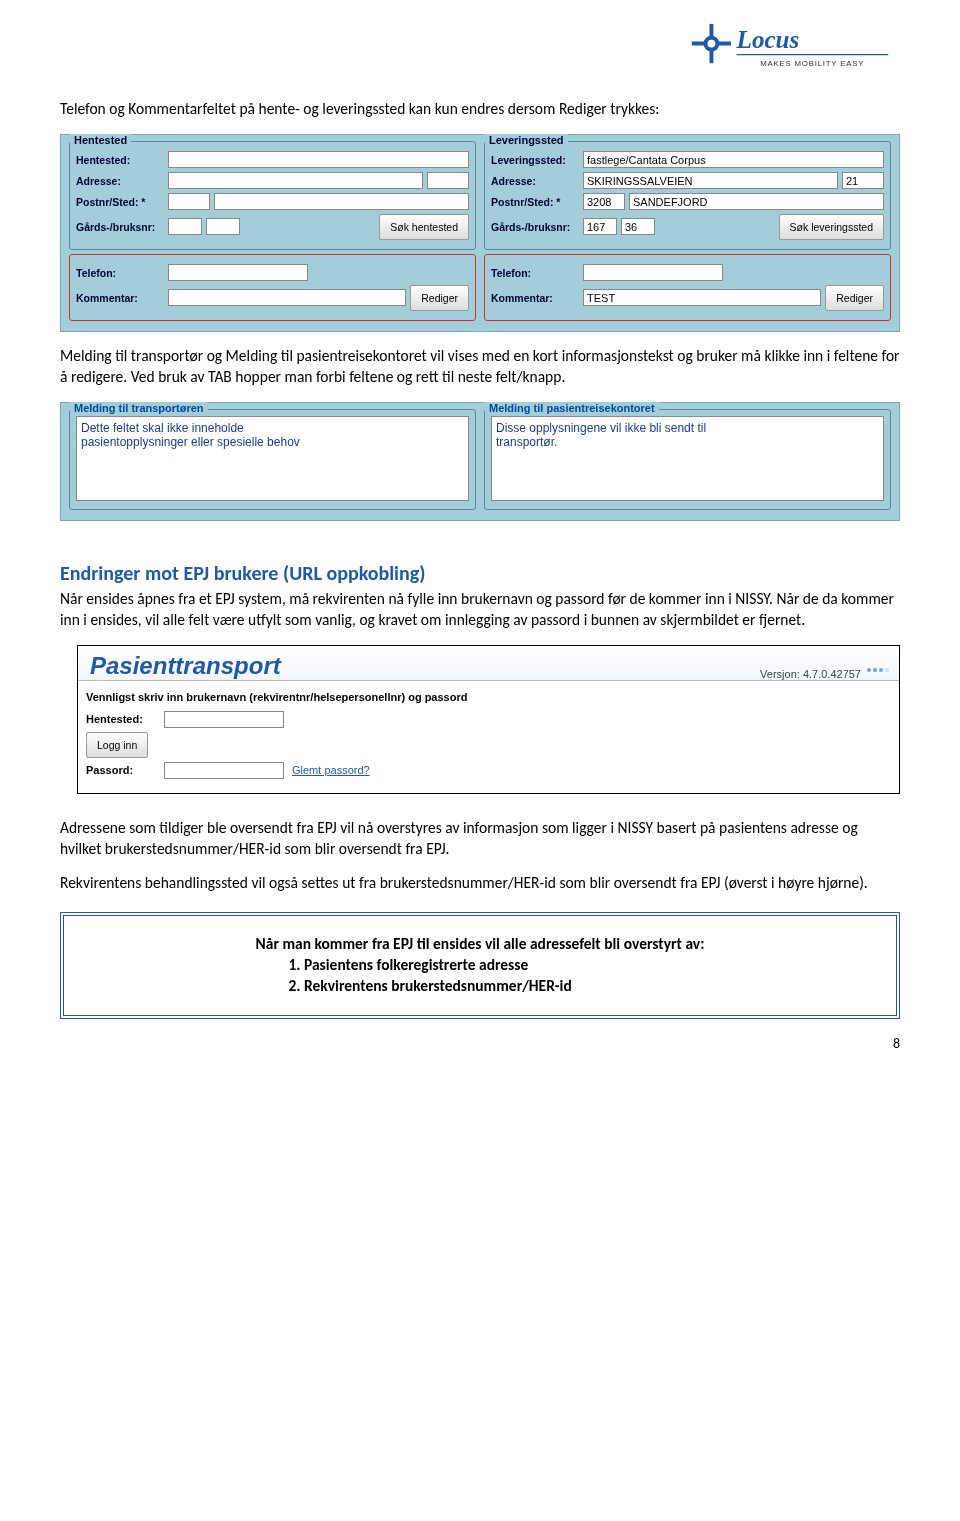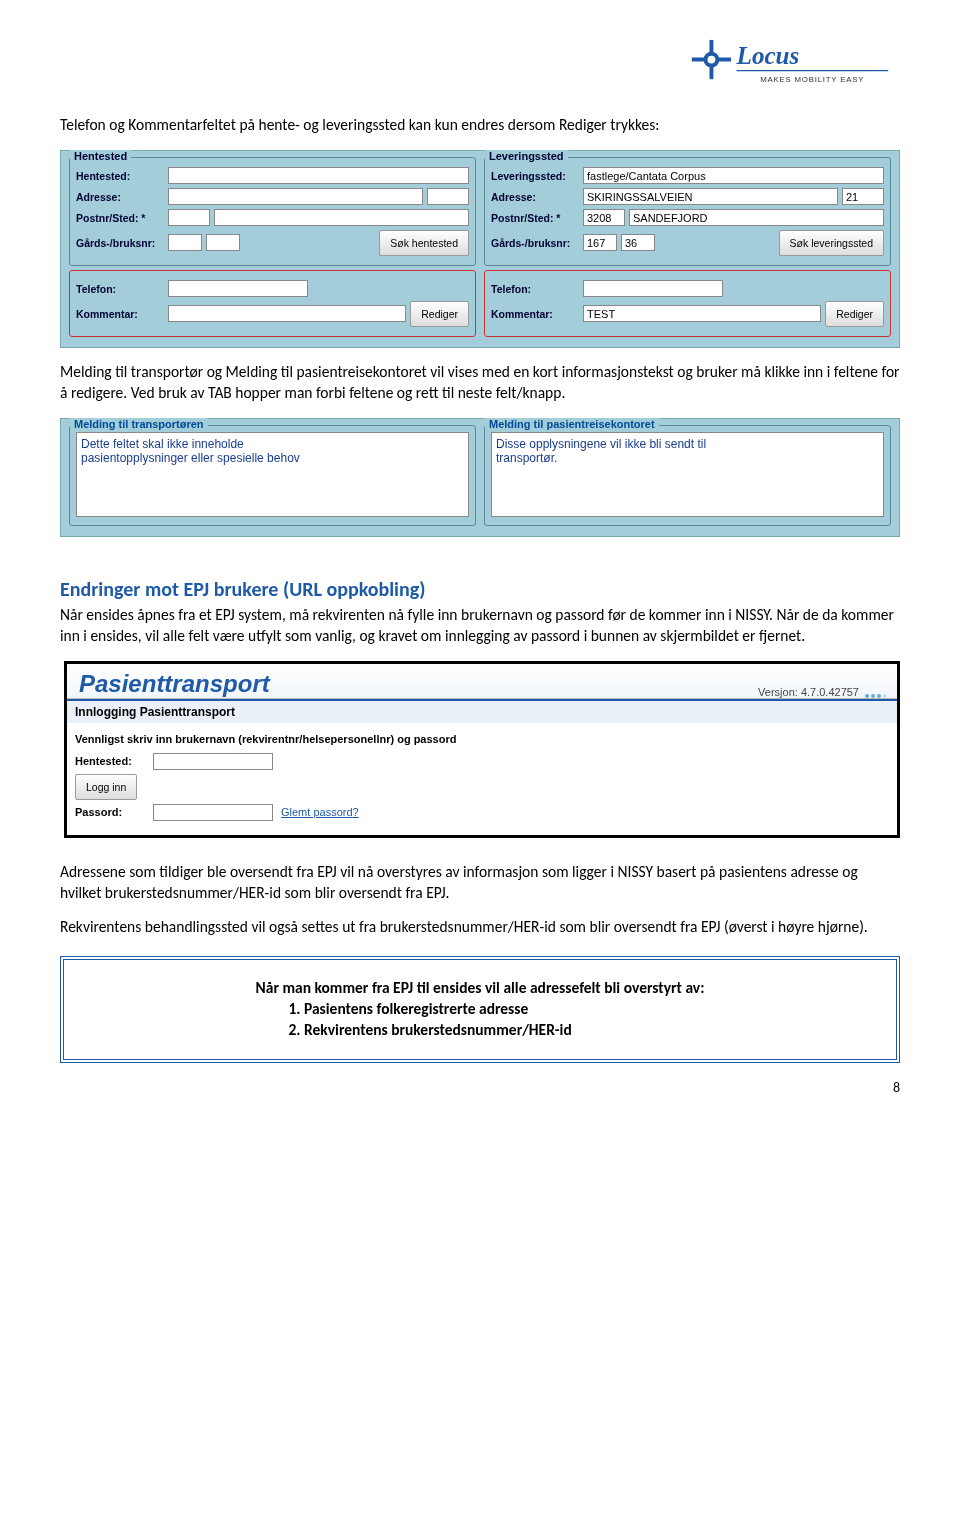--- a/index.html
+++ b/index.html
@@ -6,42 +6,42 @@
   body {
     margin: 0;
     font-family: Calibri, Arial, sans-serif;
     font-size: 15px;
     color: #000;
     background: #fff;
     width: 960px;
     padding: 20px 60px 40px 60px;
   }
   .logo-wrap { text-align: right; margin-bottom: 20px; }
-  .logo { display: inline-block; margin-top: 16px; }
+  .logo { display: inline-block; }
   .logo svg { height: 55px; }
   .paragraph { font-size: 15.5px; line-height: 1.35; margin: 14px 0; }
   .panel-teal { background: #a3cdd9; border: 1px solid #7aa; padding: 6px 8px 10px 8px; font-family: Arial, sans-serif; font-size: 11px; }
   .two-col { display: flex; gap: 8px; }
   .col { flex: 1; min-width: 0; }
   .fieldset { border: 1px solid #5a8a99; border-radius: 3px; padding: 6px; position: relative; }
   .fieldset-red { border-color: #cc3333; }
   .legend { position: absolute; top: -8px; left: 0; background: #a3cdd9; padding: 0 4px; font-size: 11px; color: #003; font-weight: bold; }
   .legend-blue { color: #004a99; }
   .row { display: flex; align-items: center; gap: 4px; margin: 3px 0; min-height: 18px; }
   .lbl { width: 88px; font-size: 10.5px; color: #003; font-weight: bold; flex-shrink: 0; }
   .in { background: #fff; border: 1px solid #888; height: 17px; font-size: 11px; padding: 0 3px; flex: 1; min-width: 0; }
   .in-sm { width: 42px; flex: 0 0 42px; }
   .in-sm2 { width: 34px; flex: 0 0 34px; }
   .btn { background: linear-gradient(#fff,#ddd); border: 1px solid #999; height: 26px; font-size: 10.5px; padding: 0 10px; border-radius: 2px; cursor: pointer; flex-shrink: 0; }
   .ta { background: #fff; border: 1px solid #888; width: 100%; height: 85px; font-family: Liberation Sans, sans-serif; font-size: 12px; color: #1a3d8f; padding: 4px; resize: none; }
   .h-blue { color: #1f5aa8; font-size: 20px; font-weight: bold; margin: 40px 0 4px 0; }
-  .app-shot { border: 3px solid #000000; margin: 10px 0 24px 4px; font-family: Arial, sans-serif; }
+  .app-shot { border: 1px solid #000000; margin: 10px 0 24px 17px; font-family: Arial, sans-serif; }
   .app-top { display: flex; align-items: flex-end; justify-content: space-between; border-bottom: 1px solid #bbb; padding: 6px 10px 0 6px; background: linear-gradient(#fff,#f2f6fb); }
   .pt-title { color: #1f5aa8; font-size: 24px; font-weight: bold; font-style: italic; padding-left: 6px; }
-  .ver { font-size: 11px; color: #444; display: flex; align-items: flex-end; gap: 6px; }
+  .ver { font-size: 11px; color: #444; display: flex; align-items: flex-start; gap: 6px; }
   .dots { display: flex; gap: 2px; }
   .dot { width: 4px; height: 4px; background: #6aa8d8; border-radius: 50%; }
   .login-row { border-top: 2px solid #1f5aa8; background: #eaf0f7; padding: 4px 8px; font-size: 12px; font-weight: bold; color: #000; }
   .login-body { padding: 6px 8px 10px 8px; }
   .login-text { font-size: 11px; font-weight: bold; margin: 4px 0 8px 0; }
   .frow { display: flex; align-items: center; gap: 8px; margin: 4px 0; font-size: 11px; }
   .flbl { width: 70px; font-weight: bold; }
   .fin { border: 1px solid #888; height: 17px; width: 120px; padding: 0 3px; font-size: 11px; }
   .lnk { color: #1f5aa8; font-size: 11px; text-decoration: underline; cursor: pointer; }
   .box-double { border: 4px double #1f5aa8; padding: 18px 30px; margin: 18px 0 10px 0; font-size: 15.5px; }
@@ -182,21 +182,20 @@
     <div class="ver">
       <span>Versjon: 4.7.0.42757</span>
       <span class="dots">
           <span class="dot"></span>
           <span class="dot"></span>
           <span class="dot"></span>
           <span class="dot" style="opacity:.3"></span>
         </span>
     </div>
   </div>
-  <div class="login-row">Innlogging Pasienttransport</div>
   <div class="login-body">
     <div class="login-text">Vennligst skriv inn brukernavn (rekvirentnr/helsepersonellnr) og passord</div>
     <div class="frow">
         <span class="flbl">Hentested:</span>
         <input class="fin" style="">
       </div>
     <div class="frow">
         <button class="btn">Logg inn</button>
       </div>
     <div class="frow">

